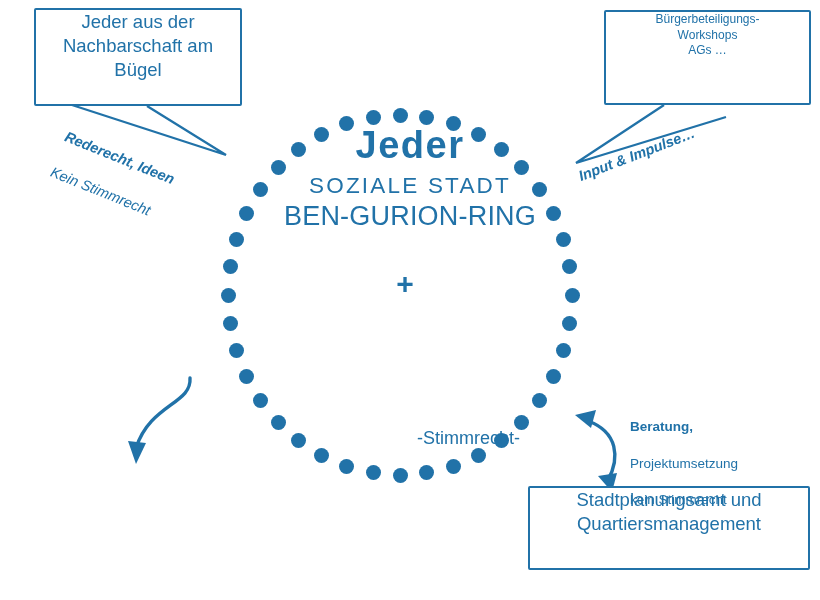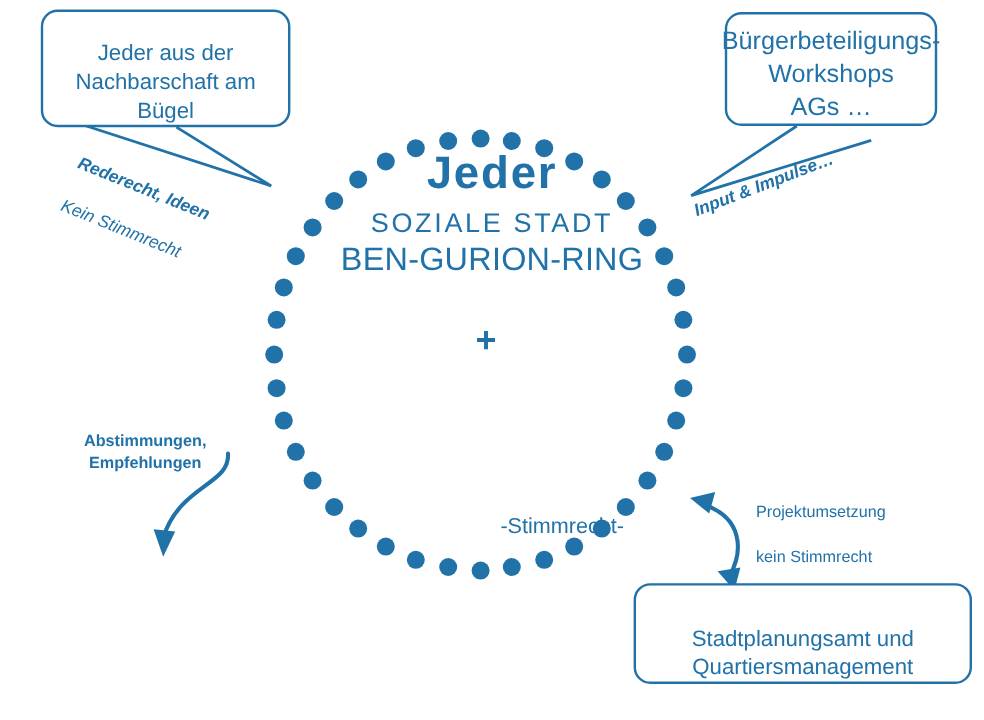--- a/index.html
+++ b/index.html
@@ -18,34 +18,34 @@
   .svg-layer{
     position:absolute;left:0;top:0;width:820px;height:600px;
     pointer-events:none;
   }
 
   
   .box{
     position:absolute;
     box-sizing:border-box;
     border:2.3px solid #2172a8;
-    border-radius:14px;
+    border-radius:2px;
     background:#ffffff;
     display:flex;
-    align-items:flex-end;
+    align-items:flex-start;
     justify-content:center;
     text-align:center;
     line-height:1.30;
     color:#2172a8;
     z-index:4;
   }
   .box .txt{white-space:pre-line;display:block;}
 
   #bubble-neighbourhood{ left:34px;  top:8px;   width:208px; height:98px;  font-size:18.5px;}
-  #bubble-workshops{     left:604px; top:10px;  width:177px; height:95px;  font-size:21px;}
+  #bubble-workshops{     left:604px; top:10px;  width:207px; height:95px;  font-size:12px;}
   #box-ortsbeirat{       left:38px;  top:470px; width:200px; height:112px; font-size:18px;}
   #box-stadtplanung{     left:528px; top:486px; width:282px; height:84px;  font-size:18.5px;}
 
   
   #ring{
     position:absolute;left:0;top:0;width:820px;height:600px;
     z-index:1;
   }
   .dot{
     position:absolute;
@@ -257,21 +257,20 @@
 Quartiersmanagement</span>
   </div>
 
   <div class="rot-label" id="label-rederecht">
     <span class="l1">Rederecht, Ideen</span>
     <span class="l2">Kein Stimmrecht</span>
   </div>
 
   <div class="rot-label" id="label-input">Input &amp; Impulse…</div>
 
-  <div class="flat-label" id="label-abstimmungen">Abstimmungen,
-Empfehlungen</div>
 
   <div class="flat-label" id="label-beratung">
+    <span class="b1">Beratung,</span>
     <span class="b2">Projektumsetzung</span>
     <span class="b3">kein Stimmrecht</span>
   </div>
 
 </div>
 
 </body></html>

